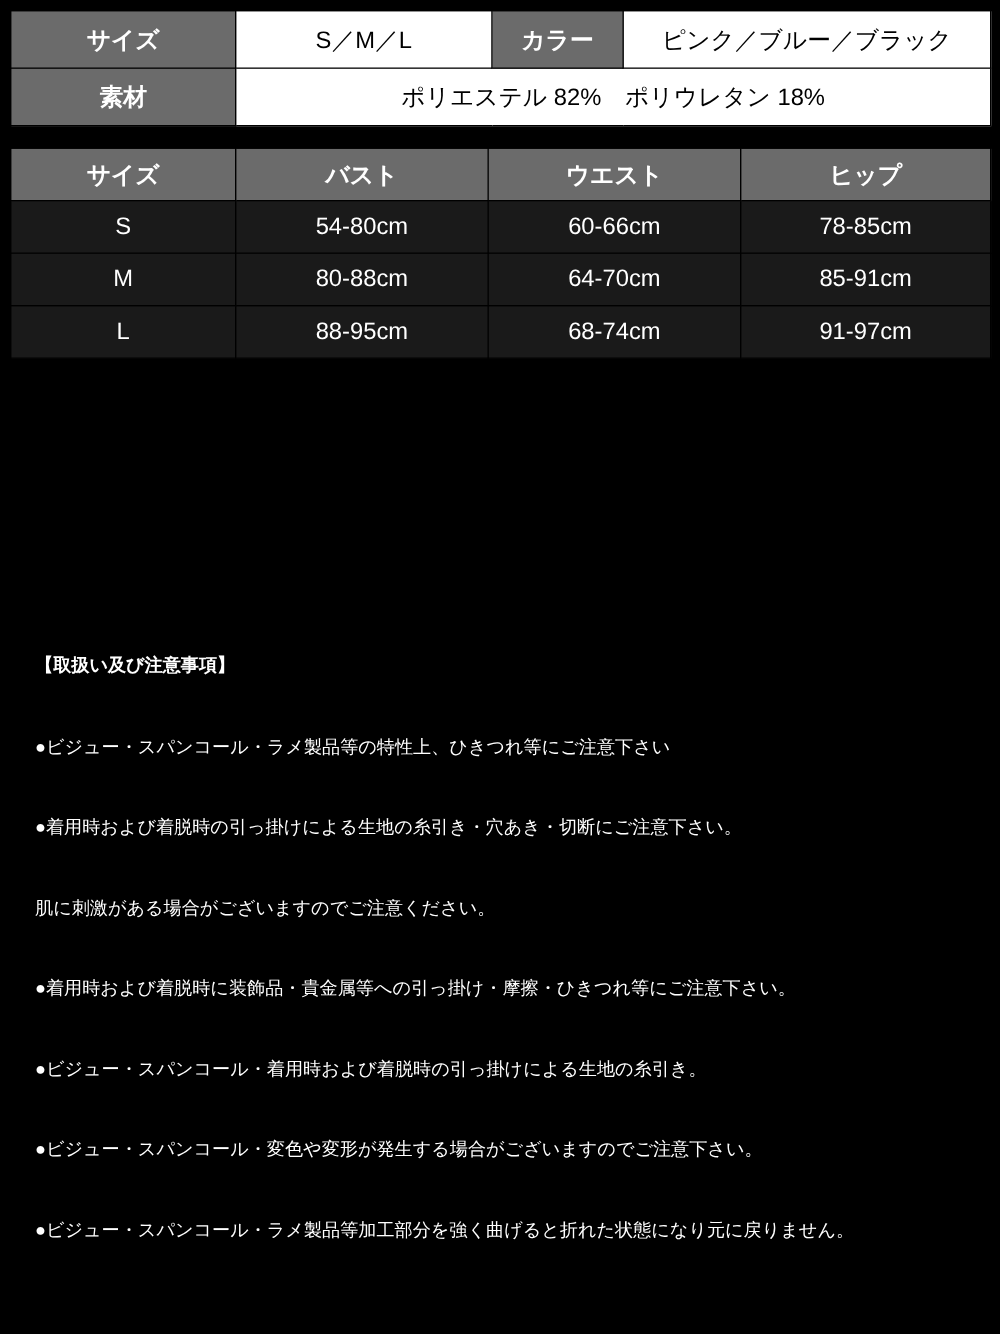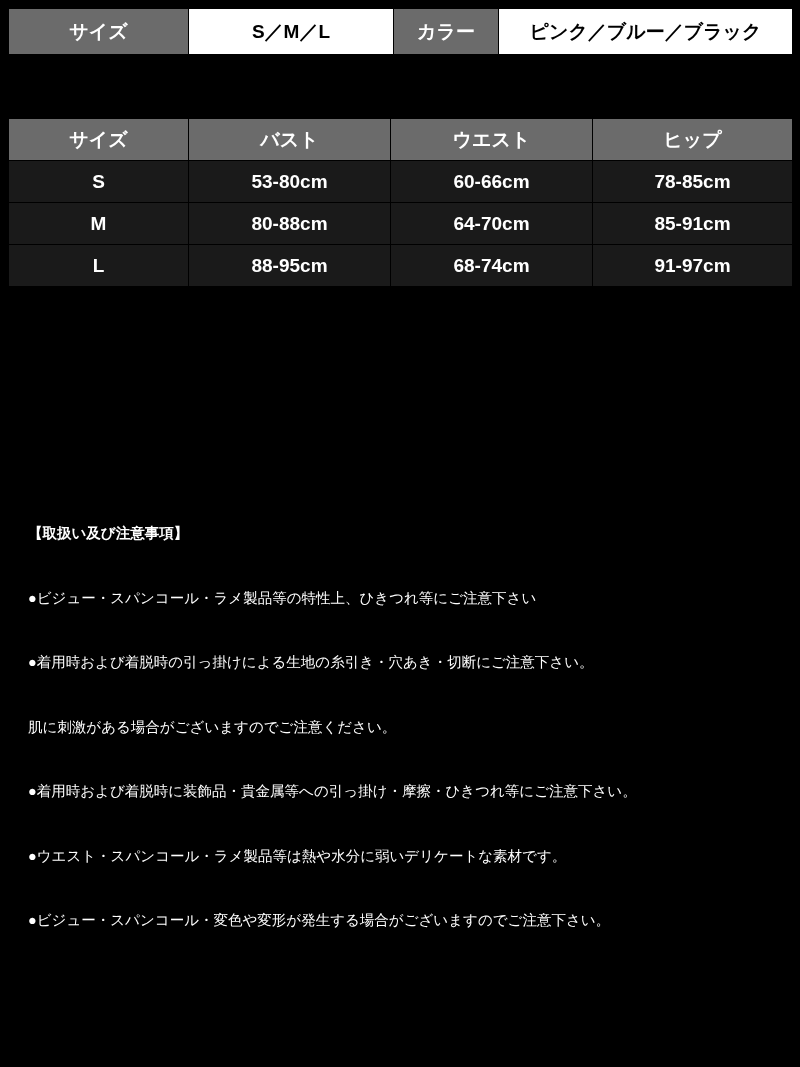--- a/index.html
+++ b/index.html
@@ -22,21 +22,21 @@
     box-sizing: border-box;
     border-radius: 25px;
   }
 
   table {
     border-collapse: collapse;
     table-layout: fixed;
   }
   td, th {
     border: 1px solid #000000;
-    font-weight: bold;
+    font-weight: normal;
     text-align: center;
     vertical-align: middle;
     font-size: 19px;
     color: #ffffff;
     padding: 0;
   }
   .hdr {
     background: #6b6b6b;
     font-weight: bold;
   }
@@ -108,40 +108,44 @@
       <col style="width:105px">
       <col style="width:294px">
     </colgroup>
     <tbody>
       <tr>
         <td class="hdr">サイズ</td>
         <td class="cell">S／M／L</td>
         <td class="hdr">カラー</td>
         <td class="cell">ピンク／ブルー／ブラック</td>
       </tr>
+      <tr>
+        <td class="hdr">素材</td>
+        <td class="cell" colspan="3">ポリエステル 82%　ポリウレタン 18%</td>
+      </tr>
     </tbody>
   </table>
 
   <table class="t-size">
     <colgroup>
       <col style="width:180px">
       <col style="width:202px">
       <col style="width:202px">
       <col style="width:200px">
     </colgroup>
     <tbody>
       <tr>
         <td class="hdr">サイズ</td>
         <td class="hdr">バスト</td>
         <td class="hdr">ウエスト</td>
         <td class="hdr">ヒップ</td>
       </tr>
       <tr>
         <td class="dark">S</td>
-        <td class="dark">53-80cm</td>
+        <td class="dark">54-80cm</td>
         <td class="dark">60-66cm</td>
         <td class="dark">78-85cm</td>
       </tr>
       <tr>
         <td class="dark">M</td>
         <td class="dark">80-88cm</td>
         <td class="dark">64-70cm</td>
         <td class="dark">85-91cm</td>
       </tr>
       <tr>
@@ -153,19 +157,20 @@
     </tbody>
   </table>
 
 
   <div class="notes">
     <span class="title">【取扱い及び注意事項】</span>
     <p>●ビジュー・スパンコール・ラメ製品等の特性上、ひきつれ等にご注意下さい</p>
     <p>●着用時および着脱時の引っ掛けによる生地の糸引き・穴あき・切断にご注意下さい。</p>
     <p>肌に刺激がある場合がございますのでご注意ください。</p>
     <p>●着用時および着脱時に装飾品・貴金属等への引っ掛け・摩擦・ひきつれ等にご注意下さい。</p>
-    <p>●ウエスト・スパンコール・ラメ製品等は熱や水分に弱いデリケートな素材です。</p>
+    <p>●ビジュー・スパンコール・着用時および着脱時の引っ掛けによる生地の糸引き。</p>
     <p>●ビジュー・スパンコール・変色や変形が発生する場合がございますのでご注意下さい。</p>
+    <p>●ビジュー・スパンコール・ラメ製品等加工部分を強く曲げると折れた状態になり元に戻りません。</p>
     
     
   </div>
 
 </div>
 
 </body></html>

